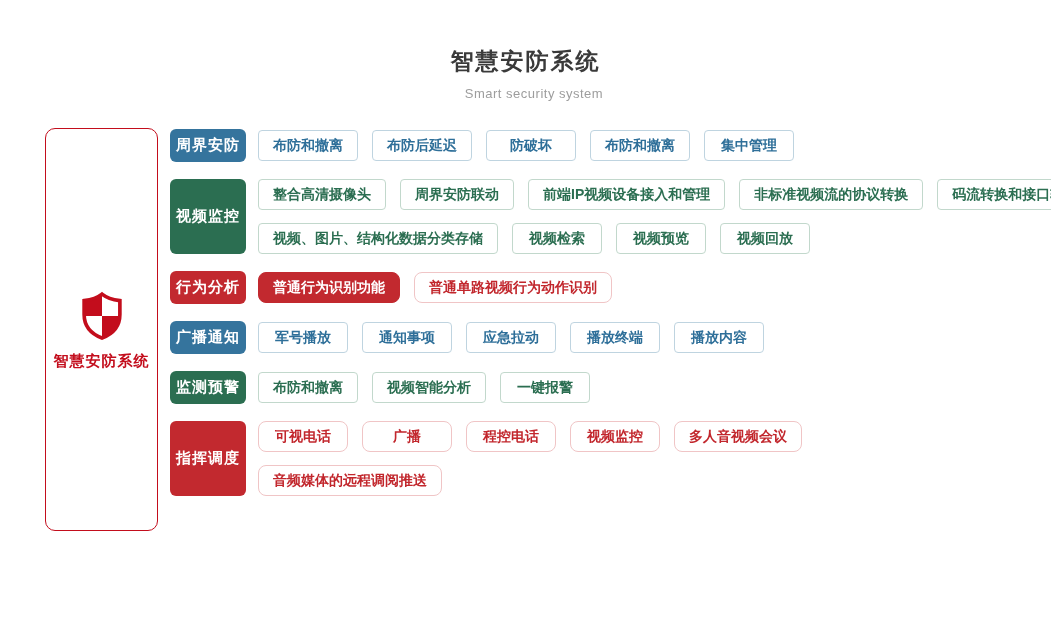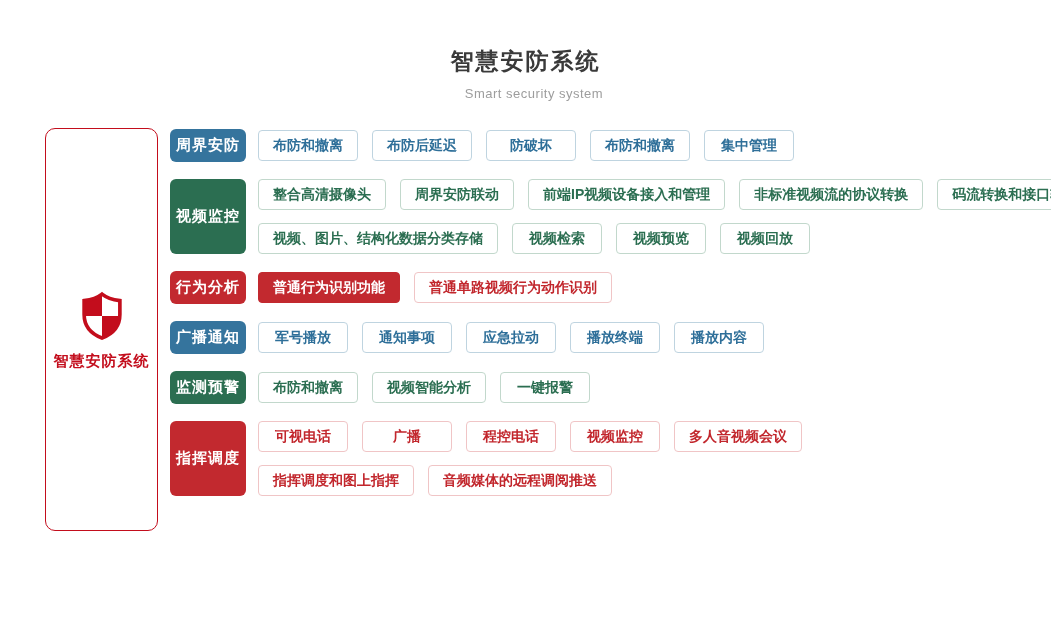--- a/index.html
+++ b/index.html
@@ -36,21 +36,21 @@
   .lines{display:flex;flex-direction:column;gap:13px;justify-content:center;}
   .line{display:flex;gap:14px;}
   .chip{
     height:31px;box-sizing:border-box;padding:8px 14px;min-width:90px;
     display:flex;align-items:center;justify-content:center;
     border-radius:4px;border:1px solid;background:#ffffff;
     font-size:14px;font-weight:bold;white-space:nowrap;
   }
   .chip.blue{color:#2e6f99;border-color:#bfd4e0;}
   .chip.green{color:#2b6e51;border-color:#c2d8cc;}
-  .chip.red{color:#c2272d;border-color:#f0c5c6;}
+  .chip.red{color:#c2272d;border-color:#f0c5c6;border-radius:8px;}
   .chip.red.filled{background:#c2292f;color:#ffffff;border-color:#c2292f;}
 </style>
 </head>
 <body>
 
 <div class="header">
   <div class="title">智慧安防系统</div>
   <div class="subtitle">Smart security system</div>
 </div>
 
@@ -138,18 +138,17 @@
       <div class="block red">指挥调度</div>
       <div class="lines">
         <div class="line">
           <div class="chip red">可视电话</div>
           <div class="chip red">广播</div>
           <div class="chip red">程控电话</div>
           <div class="chip red">视频监控</div>
           <div class="chip red">多人音视频会议</div>
         </div>
         <div class="line">
-          <div class="chip red">指挥调度和图上指挥</div>
           <div class="chip red">音频媒体的远程调阅推送</div>
         </div>
       </div>
     </div>
   </div>
 
 </body></html>

